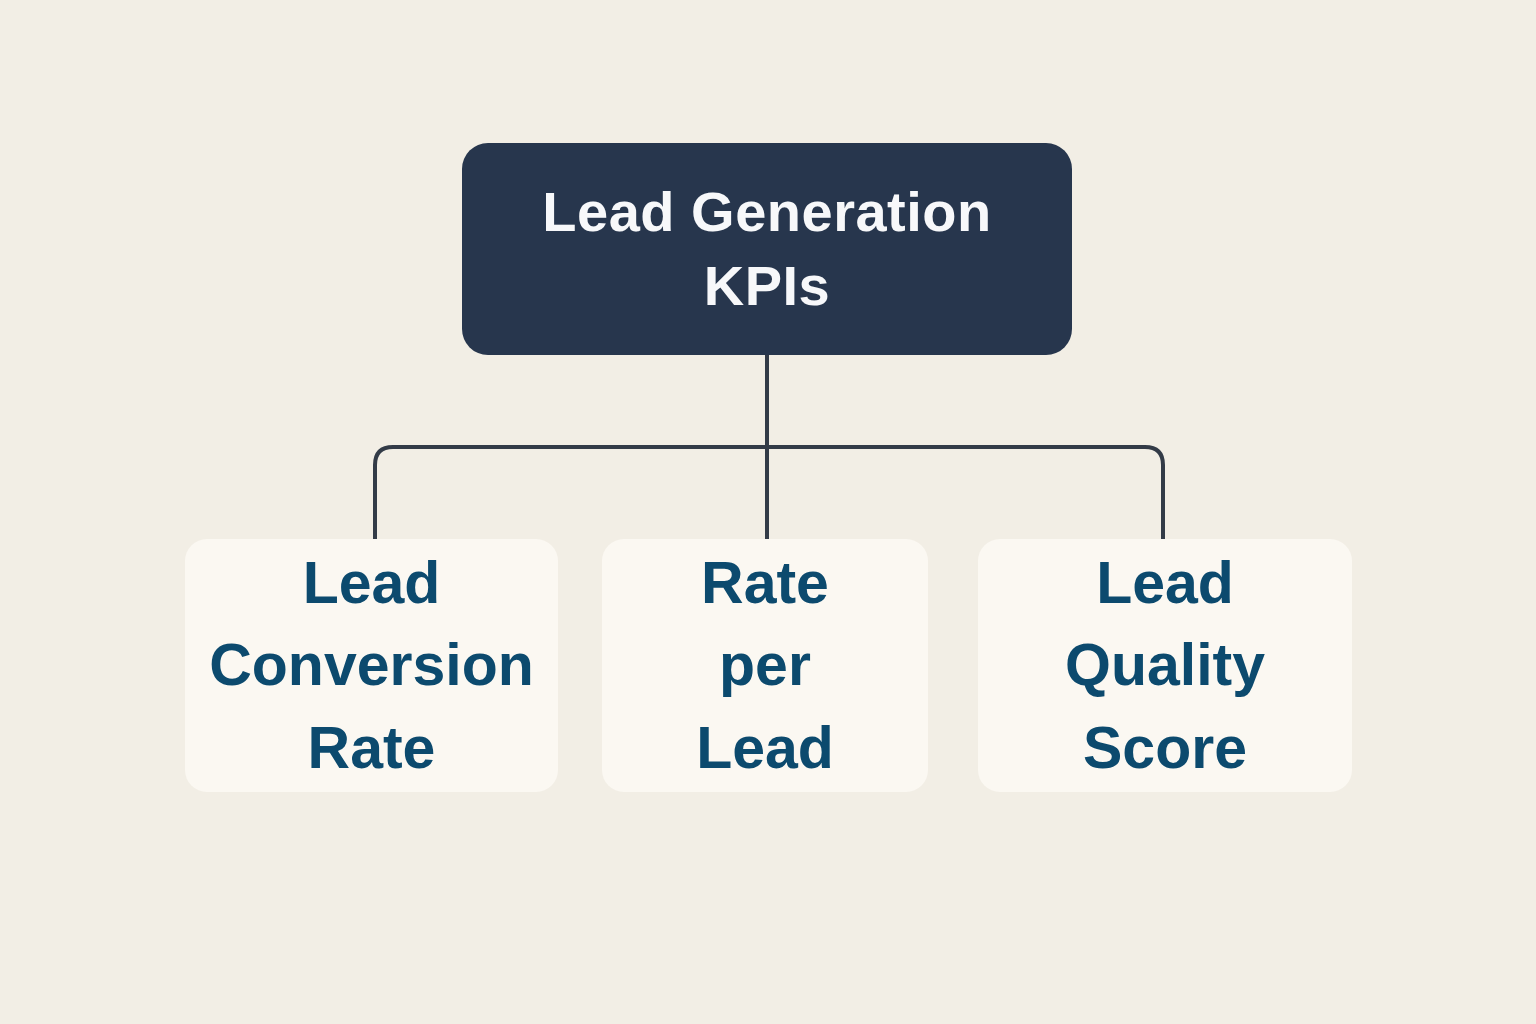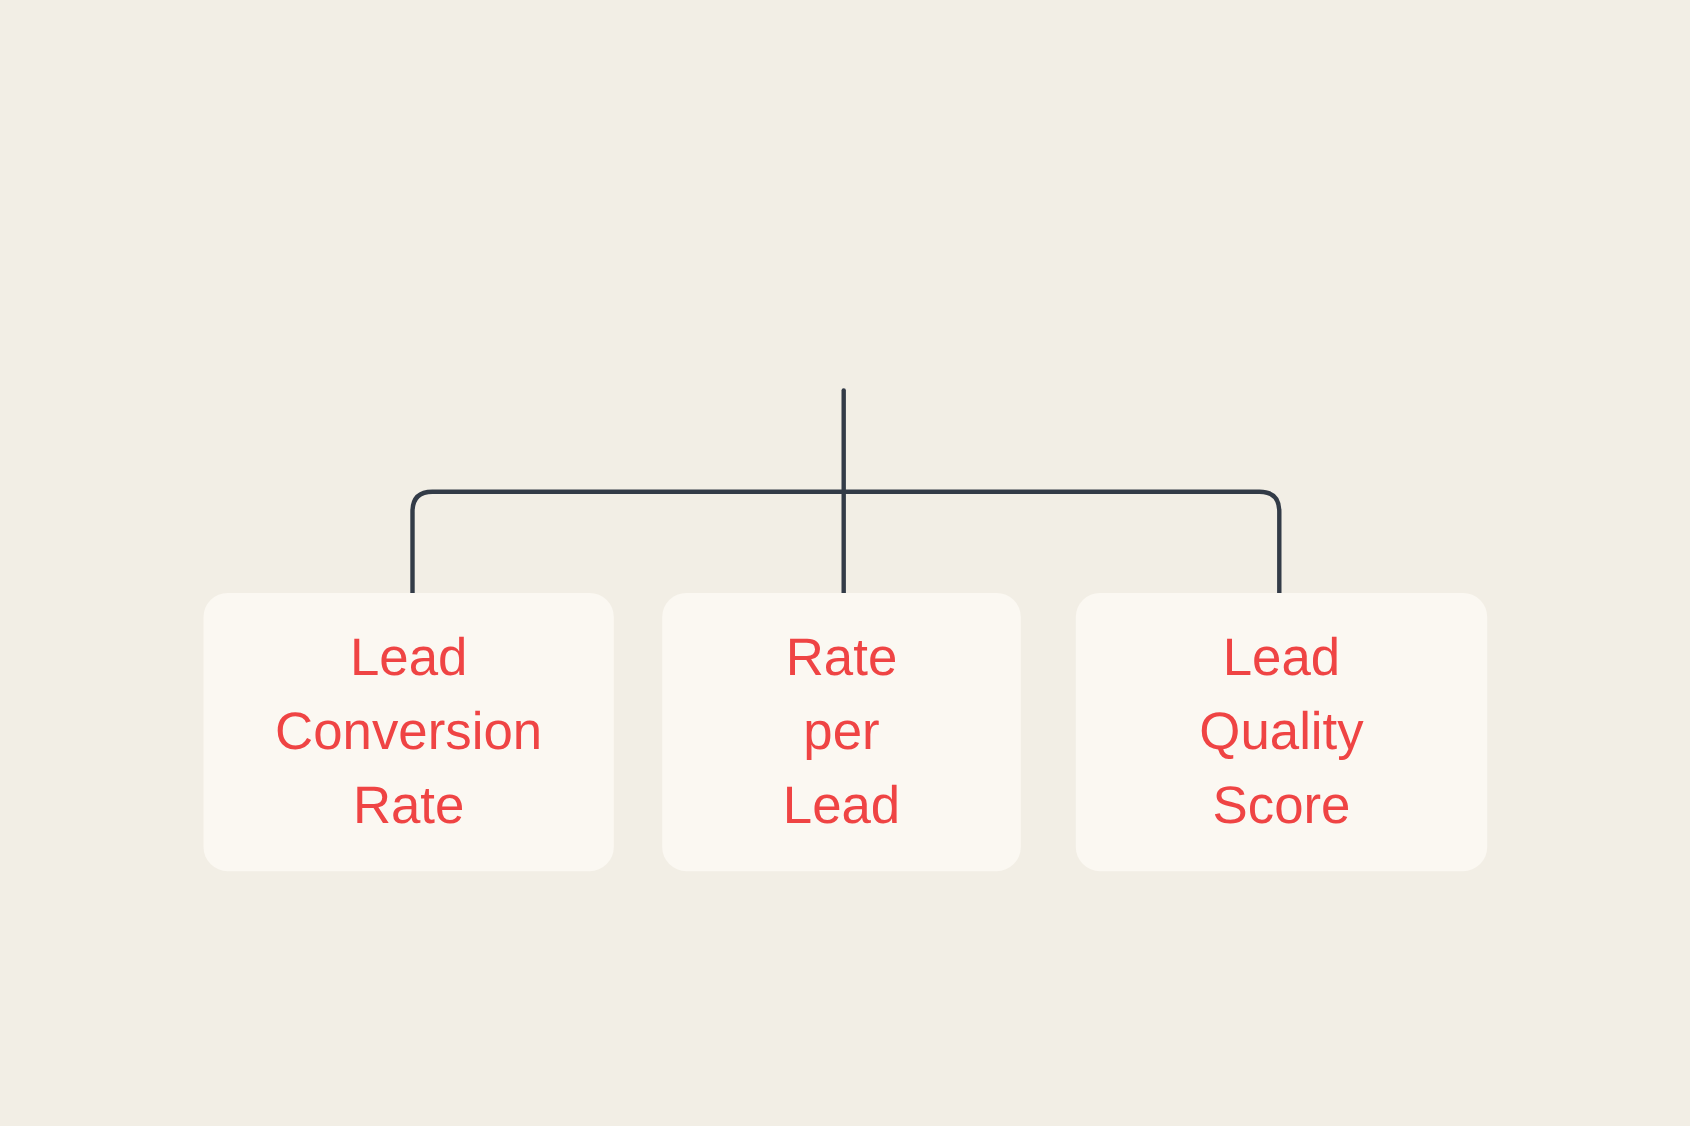--- a/index.html
+++ b/index.html
@@ -53,41 +53,45 @@
     line-height: 1.33;
     letter-spacing: 0.5px;
   }
   .child-node {
     background: #fbf8f2;
     border-radius: 22px;
     top: 539px;
     height: 253px;
   }
   .child-node .node-label {
-    color: #ef4444;
-    font-size: 48px;
-    font-weight: 400;
+    color: #0c4a6e;
+    font-size: 59px;
+    font-weight: 700;
     line-height: 1.4;
   }
   .child-1 { left: 185px; width: 373px; }
   .child-2 { left: 602px; width: 326px; }
   .child-3 { left: 978px; width: 374px; }
 </style>
 </head>
 <body>
 
 <div class="canvas">
 
   <svg class="connectors" viewBox="0 0 1536 1024" xmlns="http://www.w3.org/2000/svg">
 
     <path d="M 767 355 L 767 540" stroke="#333b47" stroke-width="4" fill="none" stroke-linecap="round"></path>
 
     <path d="M 375 540 L 375 465 Q 375 447 393 447 L 1145 447 Q 1163 447 1163 465 L 1163 540" stroke="#333b47" stroke-width="4" fill="none" stroke-linecap="round"></path>
   </svg>
 
+  <div class="node root-node">
+    <div class="node-label">Lead Generation
+KPIs</div>
+  </div>
 
   <div class="node child-node child-1">
     <div class="node-label">Lead
 Conversion
 Rate</div>
   </div>
 
   <div class="node child-node child-2">
     <div class="node-label">Rate
 per

